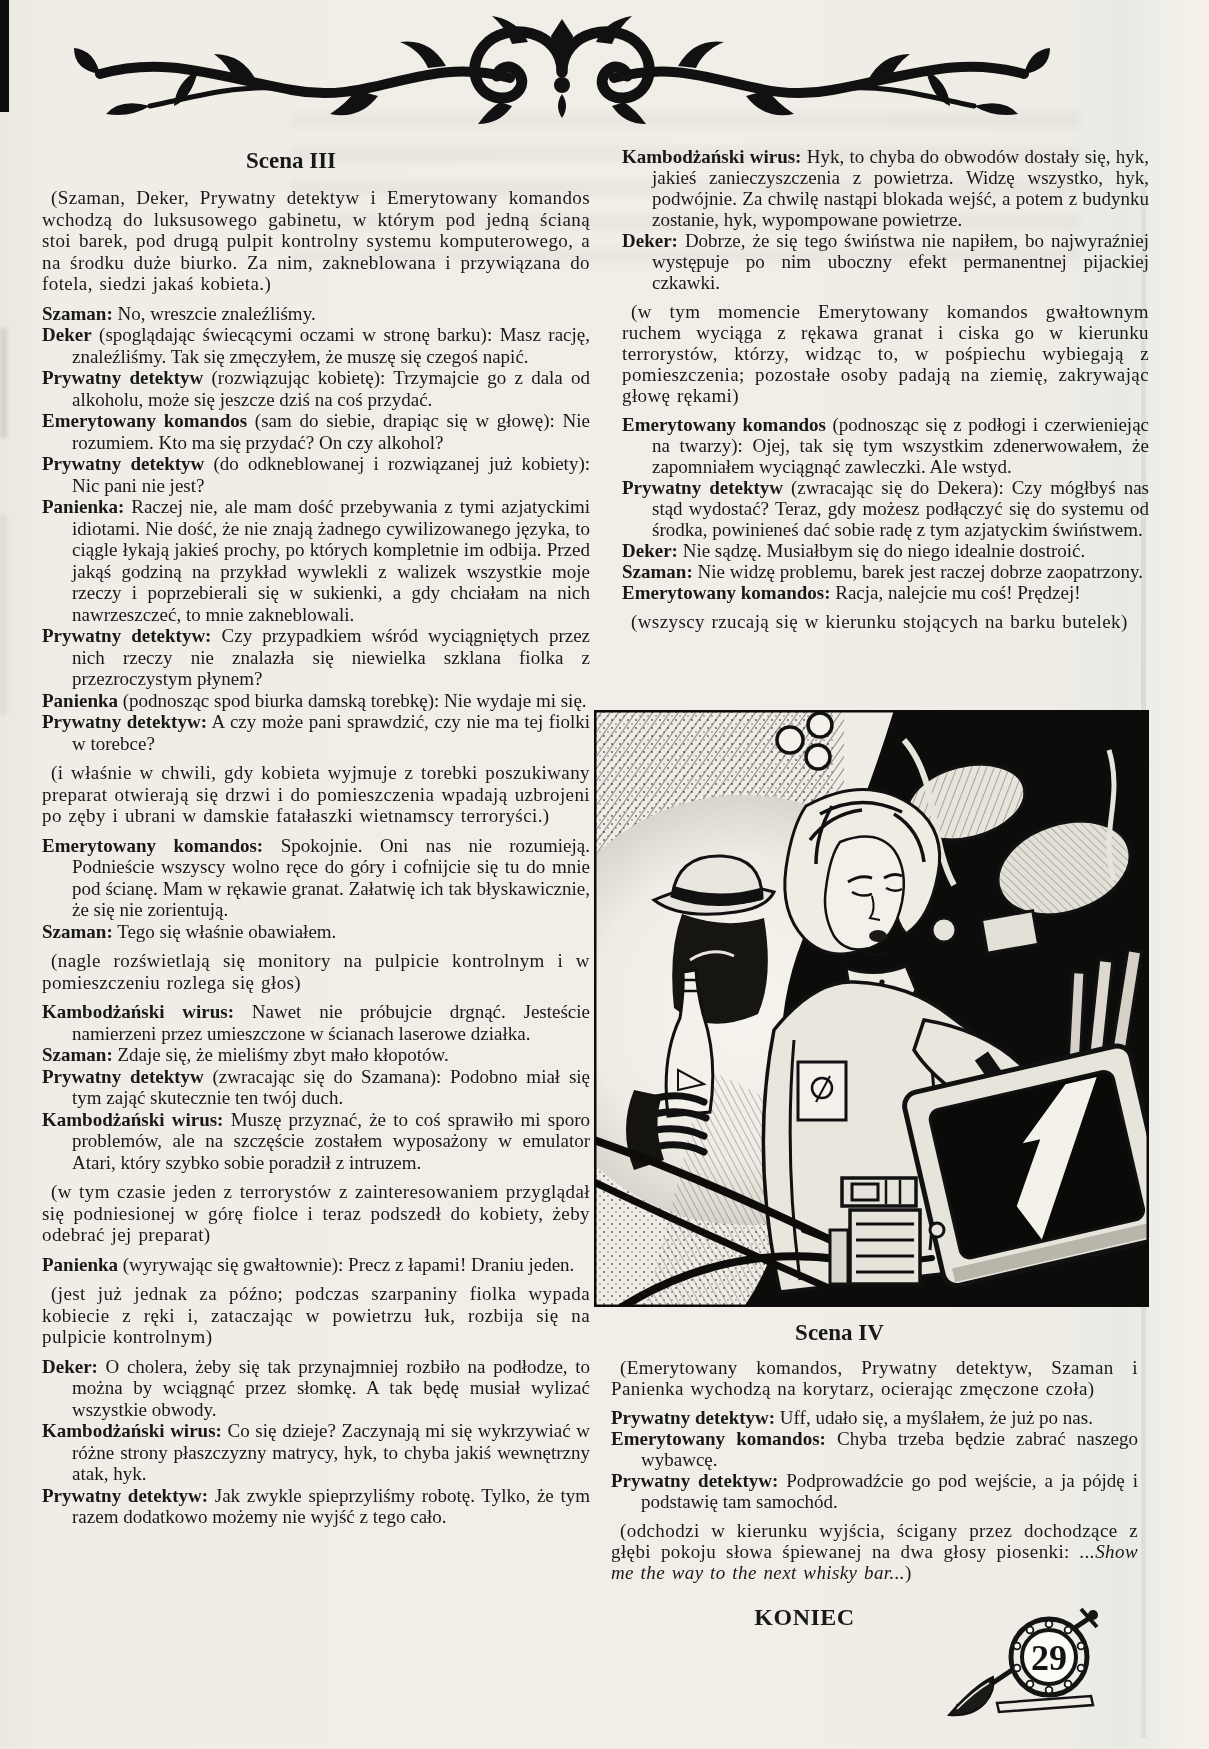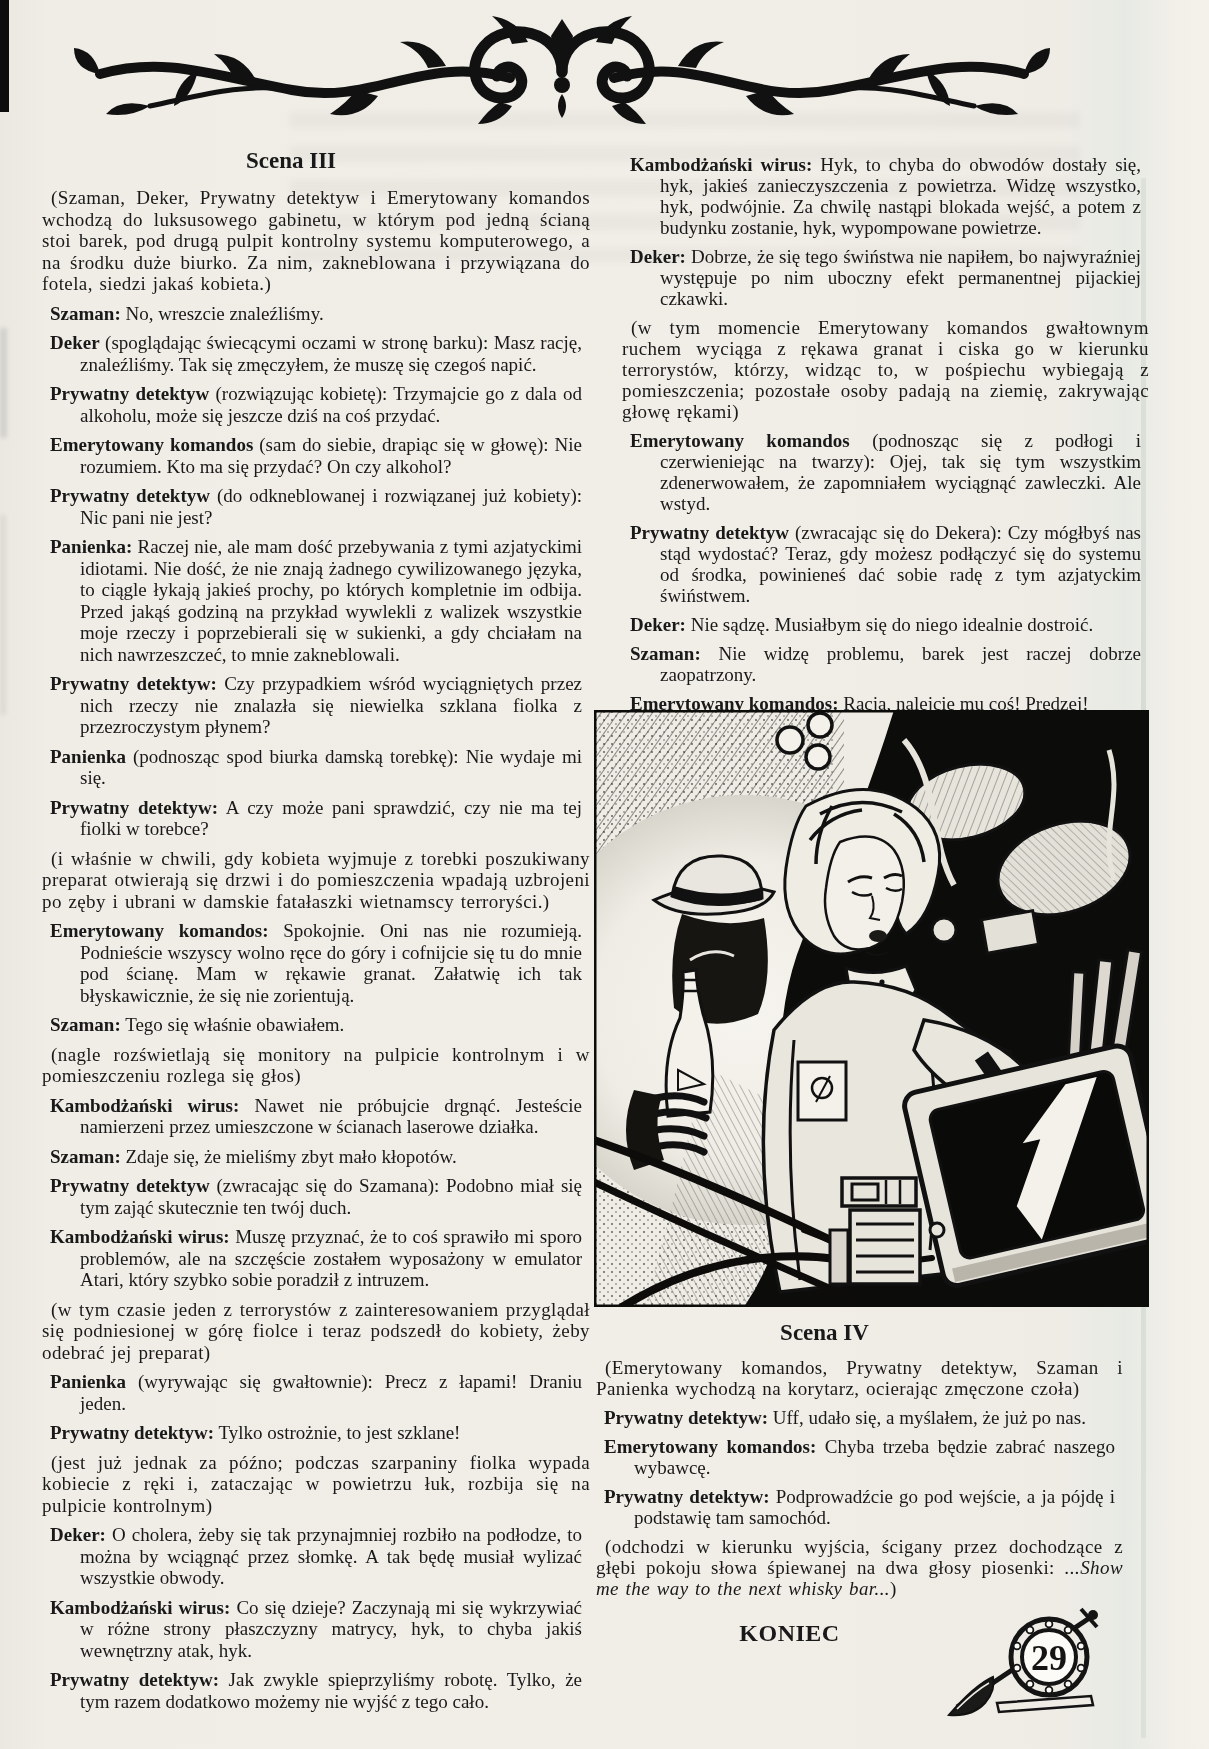--- a/index.html
+++ b/index.html
@@ -17,25 +17,25 @@
   .gutter-line{position:absolute;left:1141px;top:178px;width:5px;height:1560px;
     background:linear-gradient(#d9ded6,#cfd6cf 40%,#d9ded6);opacity:.75;filter:blur(.5px);}
   .ghost{position:absolute;left:290px;top:112px;width:790px;height:150px;opacity:.05;filter:blur(3px);
     background:repeating-linear-gradient(#6b6b66 0 16px,transparent 16px 34px);}
   
   .flourish{position:absolute;left:42px;top:14px;width:1040px;height:112px;}
   
   .col{position:absolute;font-size:19px;line-height:21.5px;text-align:justify;}
   .col-left{left:42px;top:148px;width:548px;}
   .col-right{left:622px;top:146px;width:527px;line-height:21px;}
-  .col-right2{left:596px;top:1320px;width:527px;line-height:21px;}
+  .col-right2{left:611px;top:1320px;width:527px;line-height:21px;}
   h2.scene{font-size:23px;line-height:26px;font-weight:bold;text-align:center;margin:0 0 13px 0;}
   h2.scene-left{padding-right:50px;}
   h2.scene-right{padding-right:70px;margin-bottom:11px;}
-  .dline{margin:8px;padding-left:30px;text-indent:-30px;}
+  .dline{margin:0;padding-left:30px;text-indent:-30px;}
   .stage{margin:8px 0;text-indent:9px;letter-spacing:.4px;word-spacing:1.5px;}
   .koniec{text-align:center;font-weight:bold;font-size:24px;letter-spacing:.5px;margin-top:24px;padding-right:140px;}
   
   .illus{position:absolute;left:594px;top:710px;width:555px;height:597px;}
   
   .emblem{position:absolute;left:945px;top:1605px;width:160px;height:115px;}
 </style>
 </head>
 <body>
 
@@ -97,21 +97,20 @@
         <p class="stage">(i właśnie w chwili, gdy kobieta wyjmuje z torebki poszukiwany preparat otwierają się drzwi i do pomieszczenia wpadają uzbrojeni po zęby i ubrani w damskie fatałaszki wietnamscy terroryści.)</p>
         <p class="dline"><b>Emerytowany komandos:</b> Spokojnie. Oni nas nie rozumieją. Podnieście wszyscy wolno ręce do góry i cofnijcie się tu do mnie pod ścianę. Mam w rękawie granat. Załatwię ich tak błyskawicznie, że się nie zorientują.</p>
         <p class="dline"><b>Szaman:</b> Tego się właśnie obawiałem.</p>
         <p class="stage">(nagle rozświetlają się monitory na pulpicie kontrolnym i w pomieszczeniu rozlega się głos)</p>
         <p class="dline"><b>Kambodżański wirus:</b> Nawet nie próbujcie drgnąć. Jesteście namierzeni przez umieszczone w ścianach laserowe działka.</p>
         <p class="dline"><b>Szaman:</b> Zdaje się, że mieliśmy zbyt mało kłopotów.</p>
         <p class="dline"><b>Prywatny detektyw</b> (zwracając się do Szamana): Podobno miał się tym zająć skutecznie ten twój duch.</p>
         <p class="dline"><b>Kambodżański wirus:</b> Muszę przyznać, że to coś sprawiło mi sporo problemów, ale na szczęście zostałem wyposażony w emulator Atari, który szybko sobie poradził z intruzem.</p>
         <p class="stage">(w tym czasie jeden z terrorystów z zainteresowaniem przyglądał się podniesionej w górę fiolce i teraz podszedł do kobiety, żeby odebrać jej preparat)</p>
         <p class="dline"><b>Panienka</b> (wyrywając się gwałtownie): Precz z łapami! Draniu jeden.</p>
-        <p class="dline"><b>Prywatny detektyw:</b> Tylko ostrożnie, to jest szklane!</p>
         <p class="stage">(jest już jednak za późno; podczas szarpaniny fiolka wypada kobiecie z ręki i, zataczając w powietrzu łuk, rozbija się na pulpicie kontrolnym)</p>
         <p class="dline"><b>Deker:</b> O cholera, żeby się tak przynajmniej rozbiło na podłodze, to można by wciągnąć przez słomkę. A tak będę musiał wylizać wszystkie obwody.</p>
         <p class="dline"><b>Kambodżański wirus:</b> Co się dzieje? Zaczynają mi się wykrzywiać w różne strony płaszczyzny matrycy, hyk, to chyba jakiś wewnętrzny atak, hyk.</p>
         <p class="dline"><b>Prywatny detektyw:</b> Jak zwykle spieprzyliśmy robotę. Tylko, że tym razem dodatkowo możemy nie wyjść z tego cało.</p>
       </div>
   </div>
 
   <div class="col col-right">
     <div>
         <p class="dline"><b>Kambodżański wirus:</b> Hyk, to chyba do obwodów dostały się, hyk, jakieś zanieczyszczenia z powietrza. Widzę wszystko, hyk, podwójnie. Za chwilę nastąpi blokada wejść, a potem z budynku zostanie, hyk, wypompowane powietrze.</p>

